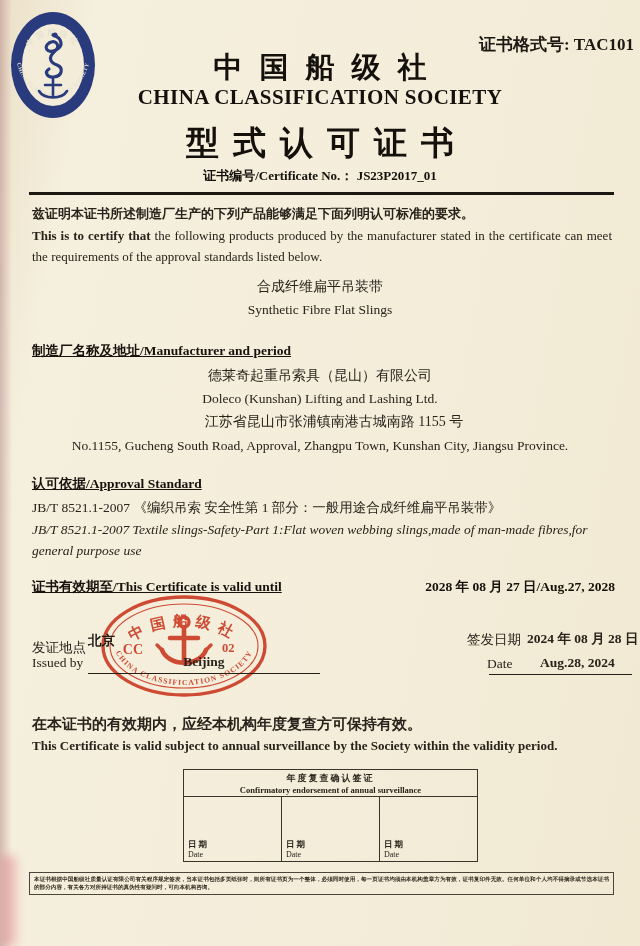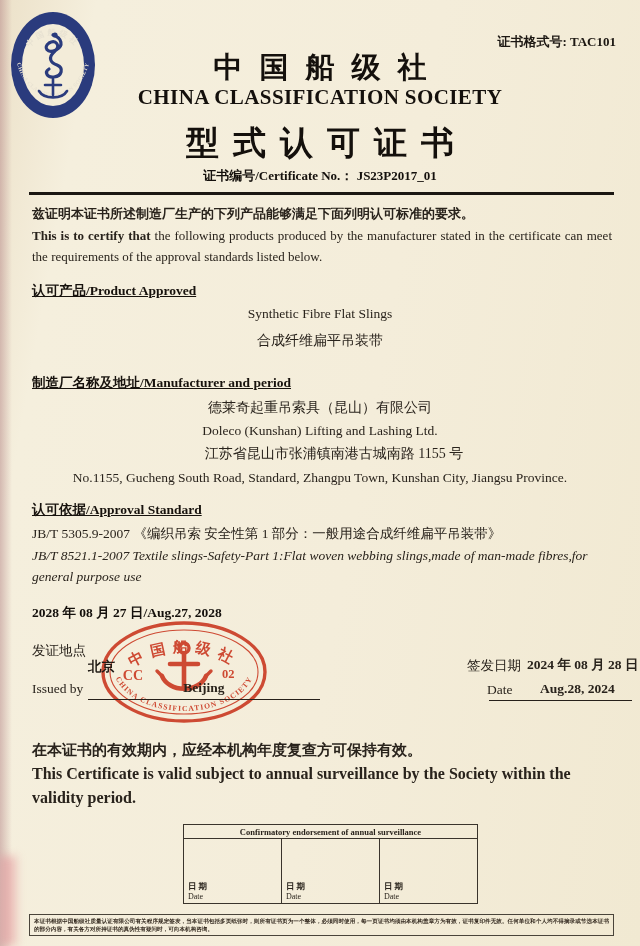--- a/index.html
+++ b/index.html
@@ -9,21 +9,21 @@
     background:linear-gradient(100deg,#ece1c9 0%,#f5efdd 12%,#f4edda 55%,#f1e9d2 100%);
     font-family:"Liberation Serif","DejaVu Serif",serif;
     color:#29231c; overflow:hidden;
   }
   .edge-left { position:absolute; left:0; top:0; width:12px; height:100%;
     background:linear-gradient(90deg,rgba(173,122,126,.45),rgba(173,122,126,0)); }
   .edge-smudge { position:absolute; left:0; bottom:0; width:16px; height:90px;
     background:rgba(226,136,146,.5); filter:blur(5px); }
   .b { font-weight:bold; }
   .logo { position:absolute; left:9px; top:9px; }
-  .format-no { position:absolute; top:33px; right:24px; font-size:13px; font-weight:bold; color:#1d1813; }
+  .format-no { position:absolute; top:33px; right:6px; font-size:17px; font-weight:bold; color:#1d1813; }
   .head { padding-top:50px; text-align:center; color:#14100c; }
   .cn-org { font-size:29px; font-weight:bold; letter-spacing:17px; text-indent:17px; line-height:34px;}
   .en-org { font-size:21px; font-weight:bold; letter-spacing:.4px; margin-top:1px; }
   .cn-type { font-size:33px; font-weight:bold; letter-spacing:14px; text-indent:14px; margin-top:14px; line-height:38px;}
   .en-type { font-size:21px; font-weight:bold; margin-top:2px; }
   .certno { font-size:13px; font-weight:bold; margin-top:5px; }
   .rule { height:3px; background:#1b1712; margin:7px 26px 0 29px; }
   .certify { margin:8px 28px 0 32px; }
   .certify-cn { font-size:13px; font-weight:bold; line-height:1.65; }
   .certify-en { font-size:13px; line-height:1.6; margin-top:2px; text-align:justify;}
@@ -38,21 +38,21 @@
   .issue .lbl { position:absolute; font-size:13.5px; }
   .seal { position:absolute; left:98px; top:-8px; opacity:.88; mix-blend-mode:multiply; }
   .place-cn { position:absolute; left:88px; top:32px; width:232px; font-size:13.5px; font-weight:bold; color:#201b15; z-index:2;}
   .place-en { position:absolute; left:88px; top:54px; width:232px; text-align:center; font-size:13.5px; font-weight:bold; z-index:2;}
   .place-line { position:absolute; left:88px; top:73px; width:232px; border-bottom:1.4px solid #26201a; }
   .date-cn { position:absolute; left:527px; top:30px; font-size:13.5px; font-weight:bold; }
   .date-en { position:absolute; left:540px; top:55px; font-size:13.5px; font-weight:bold; }
   .date-line { position:absolute; left:489px; top:74px; width:143px; border-bottom:1.4px solid #26201a; }
   .surv { margin:4px 28px 0 32px; }
   .surv-cn { font-size:15px; font-weight:bold; line-height:1.6; }
-  .surv-en { font-size:16px; font-weight:bold; line-height:1.5; }
+  .surv-en { font-size:13px; font-weight:bold; line-height:1.5; }
   .endorse { margin:14px 0 0 183px; width:295px; border:1px solid #3a342c; font-size:9px;}
   .endorse-head { border-bottom:1px solid #3a342c; text-align:center; padding:2px 0 1px; }
   .endorse-t-cn { font-size:9px; font-weight:bold; letter-spacing:2px; }
   .endorse-t-en { font-size:8.5px; font-weight:bold; }
   .endorse-cells { display:flex; }
   .endorse-cell { flex:1; height:64px; border-right:1px solid #3a342c; position:relative; }
   .endorse-cell:last-child { border-right:none; }
   .cell-date { position:absolute; left:4px; bottom:2px; line-height:1.15; }
   .cell-date .d-cn { font-weight:bold; font-size:8.5px; letter-spacing:2px;}
   .cell-date .d-en { font-size:8px; }
@@ -104,37 +104,37 @@
 
   <div class="certify">
     <div class="certify-cn">
       <span class="b">兹证明</span><span>本证书所述制造厂生产的下列产品能够满足下面列明认可标准的要求。</span>
     </div>
     <div class="certify-en">
       <span class="b">This is to certify that</span><span> the following products produced by the manufacturer stated in the certificate can meet the requirements of the approval standards listed below.</span>
     </div>
   </div>
 
-  <div class="sec-head" style="margin-top:14px;">认可产品/Product Approved</div>
+  <div class="ctr cn14" style="margin-top:10px;">合成纤维扁平吊装带</div>
   <div class="ctr en13" style="margin-top:6px;">Synthetic Fibre Flat Slings</div>
-  <div class="ctr cn14" style="margin-top:10px;">合成纤维扁平吊装带</div>
 
   <div class="sec-head" style="margin-top:24px;">制造厂名称及地址/Manufacturer and period</div>
   <div class="ctr cn14" style="margin-top:7px;">德莱奇起重吊索具（昆山）有限公司</div>
   <div class="ctr en13" style="margin-top:6px;">Doleco (Kunshan) Lifting and Lashing Ltd.</div>
   <div class="ctr cn14" style="margin-top:6px;padding-left:28px;">江苏省昆山市张浦镇南港古城南路 1155 号</div>
-  <div class="ctr en13" style="margin-top:7px;">No.1155, Gucheng South Road, Standard, Zhangpu Town, Kunshan City, Jiangsu Province.</div>
-
-  <div class="sec-head" style="margin-top:15px;">认可依据/Approval Standard</div>
+  <div class="ctr en13" style="margin-top:7px;">No.1155, Gucheng South Road, Approval, Zhangpu Town, Kunshan City, Jiangsu Province.</div>
+
+  <div class="sec-head" style="margin-top:21px;">认可依据/Approval Standard</div>
   <div class="std-lines">
-    <div>JB/T 5305.9-2007 《编织吊索 安全性第 1 部分：一般用途合成纤维扁平吊装带》</div>
+    <div>JB/T 8521.1-2007 《编织吊索 安全性第 1 部分：一般用途合成纤维扁平吊装带》</div>
     <div style="font-style:italic;">JB/T 8521.1-2007 Textile slings-Safety-Part 1:Flat woven webbing slings,made of man-made fibres,for general purpose use</div>
   </div>
 
   <div class="validity-row">
+    <div class="sec-head" style="margin:0;">证书有效期至/This Certificate is valid until</div>
     <div class="validity-val">2028 年 08 月 27 日/Aug.27, 2028</div>
   </div>
 
   <div class="issue">
 
     <div class="seal">
       <svg width="172" height="108" viewBox="0 0 172 108">
         <g stroke="#d2361f" fill="none">
           <ellipse cx="86" cy="54" rx="81" ry="49" stroke-width="3.4"></ellipse>
           <ellipse cx="86" cy="54" rx="74" ry="42" stroke-width="1.1"></ellipse>
@@ -151,39 +151,40 @@
         </text>
         <text x="45" y="62" text-anchor="end" fill="#d2361f" font-size="14" font-weight="bold">CC</text>
         <text x="124" y="60" fill="#d2361f" font-size="12.5" font-weight="bold">02</text>
         <g stroke="#d2361f" fill="none" stroke-linecap="round">
           <circle cx="86" cy="30" r="5" stroke-width="3.4"></circle>
           <path d="M86,35 v36 M72,46 h28 M64,58 a23,18 0 0 0 44,0" stroke-width="4.6"></path>
           <path d="M64,58 l-5,-5 M108,58 l5,-5" stroke-width="3.4"></path>
         </g>
       </svg>
     </div>
-    <div class="lbl" style="left:32px; top:16px;">发证地点</div>
+    <div class="lbl" style="left:32px; top:39px;">发证地点</div>
     <div class="lbl" style="left:32px; top:55px;">Issued by</div>
     <div class="place-cn">北京</div>
     <div class="place-en">Beijing</div>
     <div class="place-line"></div>
     <div class="lbl" style="left:467px; top:31px;">签发日期</div>
     <div class="lbl" style="left:487px; top:56px;">Date</div>
     <div class="date-cn">2024 年 08 月 28 日</div>
     <div class="date-en">Aug.28, 2024</div>
     <div class="date-line"></div>
   </div>
 
   <div class="surv">
     <div class="surv-cn">在本证书的有效期内，应经本机构年度复查方可保持有效。</div>
     <div class="surv-en">This Certificate is valid subject to annual surveillance by the Society within the validity period.</div>
   </div>
 
   <div class="endorse">
     <div class="endorse-head">
+      <div class="endorse-t-cn">年度复查确认签证</div>
       <div class="endorse-t-en">Confirmatory endorsement of annual surveillance</div>
     </div>
     <div class="endorse-cells">
       <div class="endorse-cell">
         <div class="cell-date">
           <div class="d-cn">日期</div>
           <div class="d-en">Date</div>
         </div>
       </div>
       <div class="endorse-cell">

